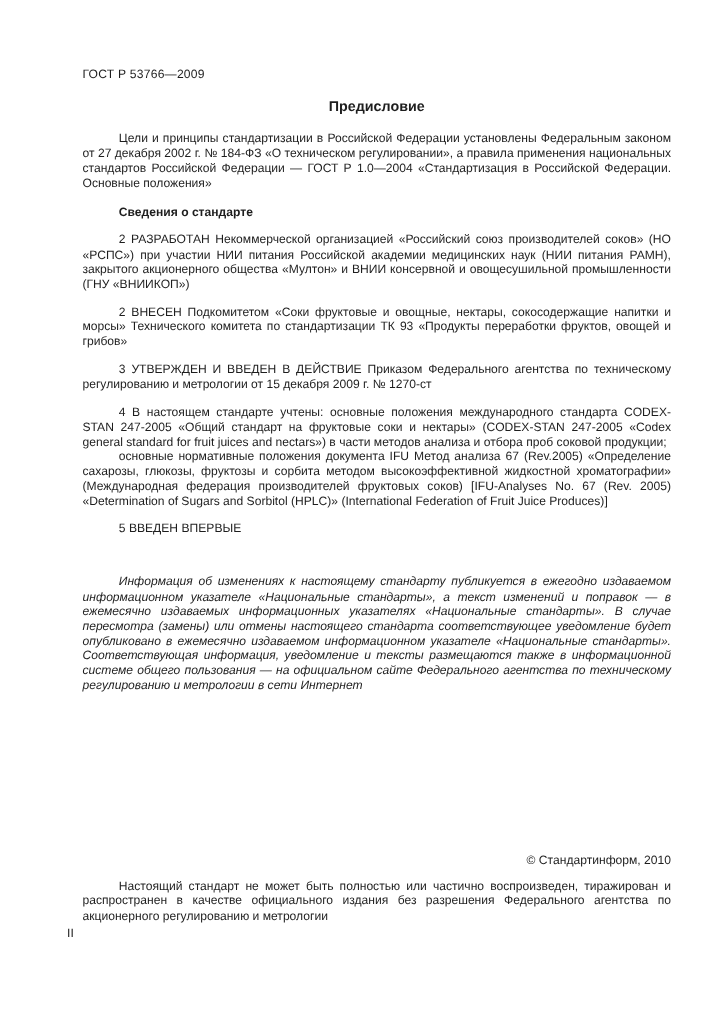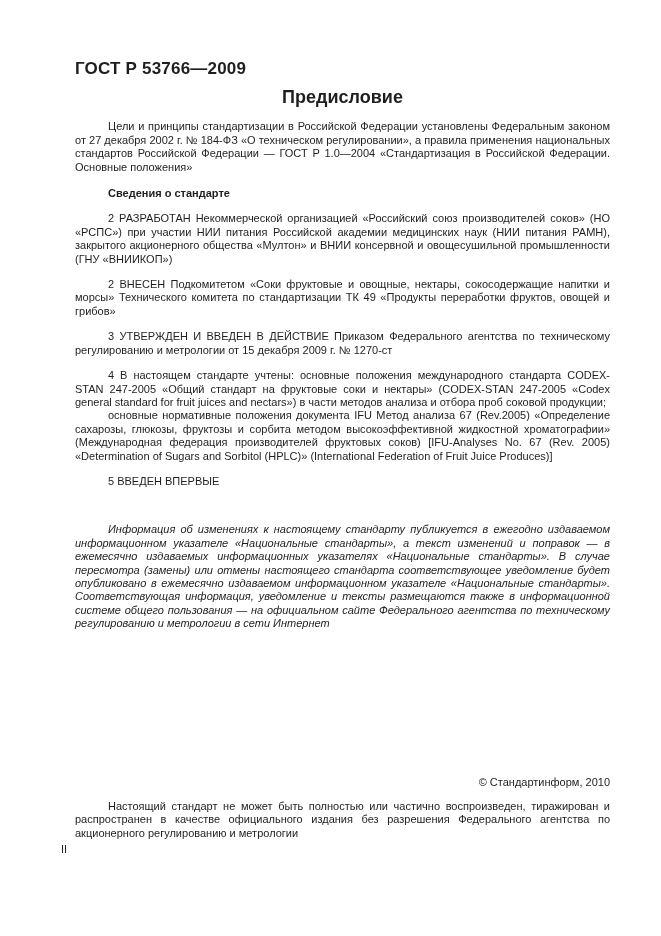--- a/index.html
+++ b/index.html
@@ -14,28 +14,28 @@
     background: #ffffff;
     box-sizing: border-box;
     padding: 62px 51px 0 75px;
     font-family: "Liberation Sans", "DejaVu Sans", sans-serif;
     font-size: 11px;
     line-height: 13.4px;
     color: #1e1e1e;
     overflow: hidden;
   }
   .doc-number {
-    font-weight: bold;
-    font-size: 17px;
+    font-weight: normal;
+    font-size: 11px;
     letter-spacing: 0.2px;
   }
   .page-title {
     text-align: center;
     font-weight: bold;
-    font-size: 18px;
+    font-size: 13px;
     line-height: 16px;
     margin-top: 14px;
     margin-bottom: 15px;
   }
   p.para {
     margin: 0;
     text-align: justify;
     text-indent: 33px;
   }
   p.intro { margin-top: 0; }
@@ -80,21 +80,21 @@
   <div class="doc-number">ГОСТ Р 53766—2009</div>
 
   <div class="page-title">Предисловие</div>
 
   <p class="para intro">Цели и принципы стандартизации в Российской Федерации установлены Федеральным законом от 27 декабря 2002 г. № 184-ФЗ «О техническом регулировании», а правила применения национальных стандартов Российской Федерации — ГОСТ Р 1.0—2004 «Стандартизация в Российской Федерации. Основные положения»</p>
 
   <p class="heading-b">Сведения о стандарте</p>
 
   <p class="para item">2 РАЗРАБОТАН Некоммерческой организацией «Российский союз производителей соков» (НО «РСПС») при участии НИИ питания Российской академии медицинских наук (НИИ питания РАМН), закрытого акционерного общества «Мултон» и ВНИИ консервной и овощесушильной промышленности (ГНУ «ВНИИКОП»)</p>
 
-  <p class="para item">2 ВНЕСЕН Подкомитетом «Соки фруктовые и овощные, нектары, сокосодержащие напитки и морсы» Технического комитета по стандартизации ТК 49 «Продукты переработки фруктов, овощей и грибов»</p>
+  <p class="para item">2 ВНЕСЕН Подкомитетом «Соки фруктовые и овощные, нектары, сокосодержащие напитки и морсы» Технического комитета по стандартизации ТК 93 «Продукты переработки фруктов, овощей и грибов»</p>
 
   <p class="para item">3 УТВЕРЖДЕН И ВВЕДЕН В ДЕЙСТВИЕ Приказом Федерального агентства по техническому регулированию и метрологии от 15 декабря 2009 г. № 1270-ст</p>
 
   <p class="para item">4 В настоящем стандарте учтены: основные положения международного стандарта CODEX-STAN 247-2005 «Общий стандарт на фруктовые соки и нектары» (CODEX-STAN 247-2005 «Codex general standard for fruit juices and nectars») в части методов анализа и отбора проб соковой продукции;</p>
 
   <p class="para cont">основные нормативные положения документа IFU Метод анализа 67 (Rev.2005) «Определение сахарозы, глюкозы, фруктозы и сорбита методом высокоэффективной жидкостной хроматографии» (Международная федерация производителей фруктовых соков) [IFU-Analyses No. 67 (Rev. 2005) «Determination of Sugars and Sorbitol (HPLC)» (International Federation of Fruit Juice Produces)]</p>
 
   <p class="para item">5 ВВЕДЕН ВПЕРВЫЕ</p>
 
   <p class="para amendments">Информация об изменениях к настоящему стандарту публикуется в ежегодно издаваемом информационном указателе «Национальные стандарты», а текст изменений и поправок — в ежемесячно издаваемых информационных указателях «Национальные стандарты». В случае пересмотра (замены) или отмены настоящего стандарта соответствующее уведомление будет опубликовано в ежемесячно издаваемом информационном указателе «Национальные стандарты». Соответствующая информация, уведомление и тексты размещаются также в информационной системе общего пользования — на официальном сайте Федерального агентства по техническому регулированию и метрологии в сети Интернет</p>

